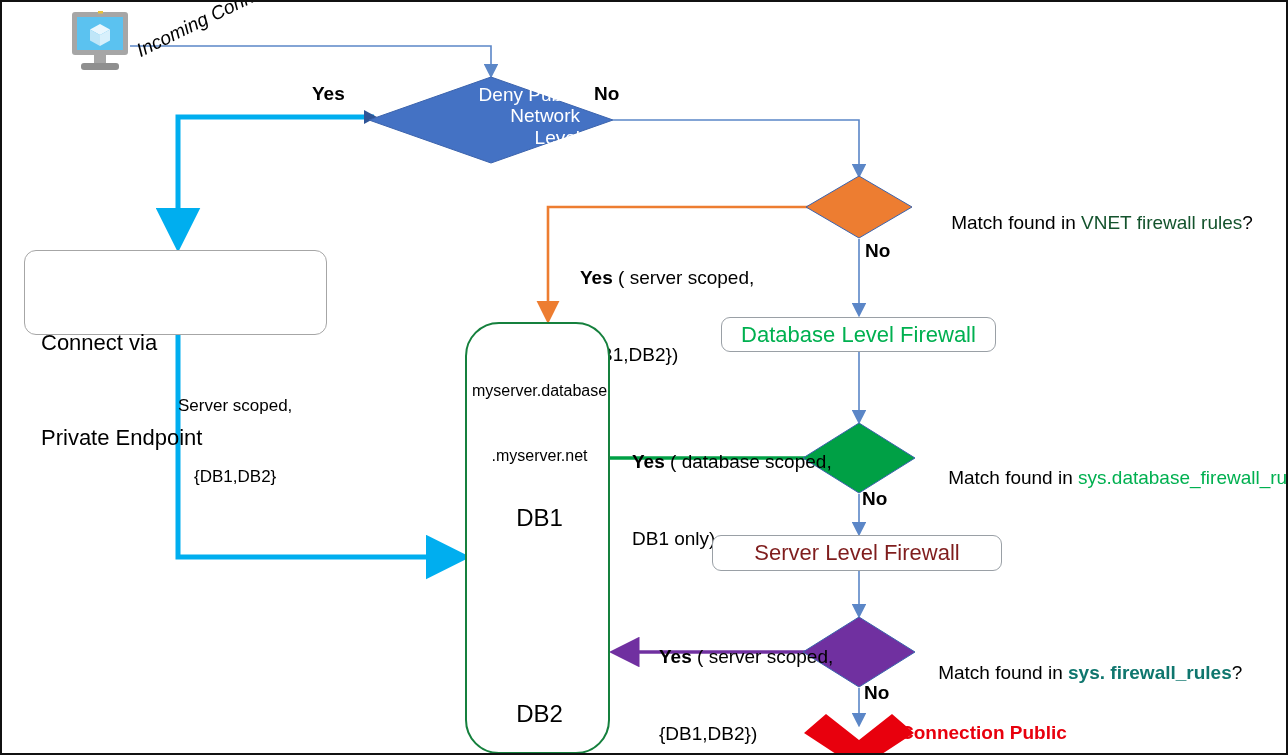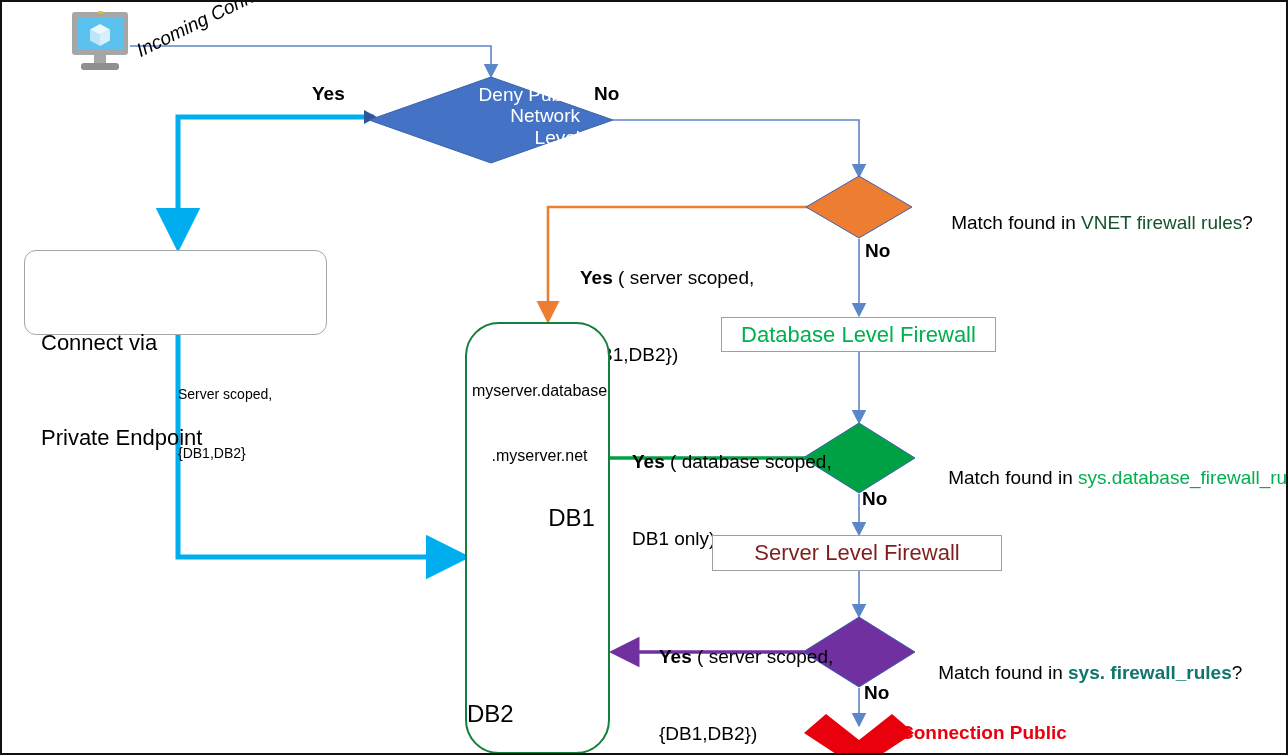--- a/index.html
+++ b/index.html
@@ -1,21 +1,21 @@
 <!DOCTYPE html>
 <html><head>
 <meta charset="utf-8">
 <style>
   html,body{margin:0;padding:0;background:#ffffff;}
   body{width:1288px;height:755px;font-family:"Liberation Sans",sans-serif;}
   #canvas{position:relative;width:1288px;height:755px;box-sizing:border-box;border:2px solid #111;background:#fff;overflow:hidden;}
   svg.layer{position:absolute;left:0;top:0;width:1288px;height:755px;pointer-events:none;}
   .lbl{position:absolute;box-sizing:border-box;white-space:pre;color:#000;}
   .bold{font-weight:bold;}
-  .rrect{position:absolute;box-sizing:border-box;border:1px solid #9aa0a6;border-radius:0;background:#fff;
+  .rrect{position:absolute;box-sizing:border-box;border:1px solid #9aa0a6;border-radius:9px;background:#fff;
          display:flex;align-items:center;justify-content:center;}
   .pe-box{position:absolute;box-sizing:border-box;border:1px solid #a6a6a6;border-radius:12px;background:#fff;}
   .server-box{position:absolute;box-sizing:border-box;border:2px solid #15803d;border-radius:34px;background:#fff;}
   .diamond-text{position:absolute;color:#fff;text-align:right;line-height:1.12;font-size:19px;}
   .noselect{user-select:none;}
 </style>
 </head>
 <body>
 
 <div id="canvas">
@@ -198,29 +198,29 @@
 
   <div class="lbl bold noselect" style="left:862px;top:680px;font-size:19px;">No</div>
 
   <div class="pe-box" style="left:22px;top:248px;width:303px;height:85px;">
     <div class="lbl noselect" style="left:16px;top:12px;font-size:22px;line-height:1.45;">
       <div>Connect via</div>
       <div>Private Endpoint</div>
     </div>
   </div>
 
-  <div class="lbl noselect" style="left:176px;top:344px;font-size:14px;line-height:1.4;">
+  <div class="lbl noselect" style="left:176px;top:344px;font-size:17px;line-height:1.4;text-align:center;">
     <div>Server scoped,</div>
     <div>{DB1,DB2}</div>
   </div>
 
   <div class="server-box" style="left:463px;top:320px;width:145px;height:432px;">
     <div class="lbl noselect" style="left:0;top:13px;width:145px;text-align:center;font-size:16px;line-height:1.35;">
       <div>myserver.database</div>
       <div>.myserver.net</div>
     </div>
-    <div class="lbl noselect" style="left:0;top:180px;width:145px;text-align:center;font-size:24px;margin-left:32px;">DB1</div>
-    <div class="lbl noselect" style="left:0;top:376px;width:145px;text-align:left;font-size:24px;">DB2</div>
+    <div class="lbl noselect" style="left:0;top:180px;width:145px;text-align:center;font-size:24px;">DB1</div>
+    <div class="lbl noselect" style="left:0;top:376px;width:145px;text-align:center;font-size:24px;">DB2</div>
   </div>
 
   <div class="lbl bold noselect" style="left:898px;top:720px;font-size:19px;color:#E8000D;">Connection Public</div>
 
 </div>
 
 </body></html>

